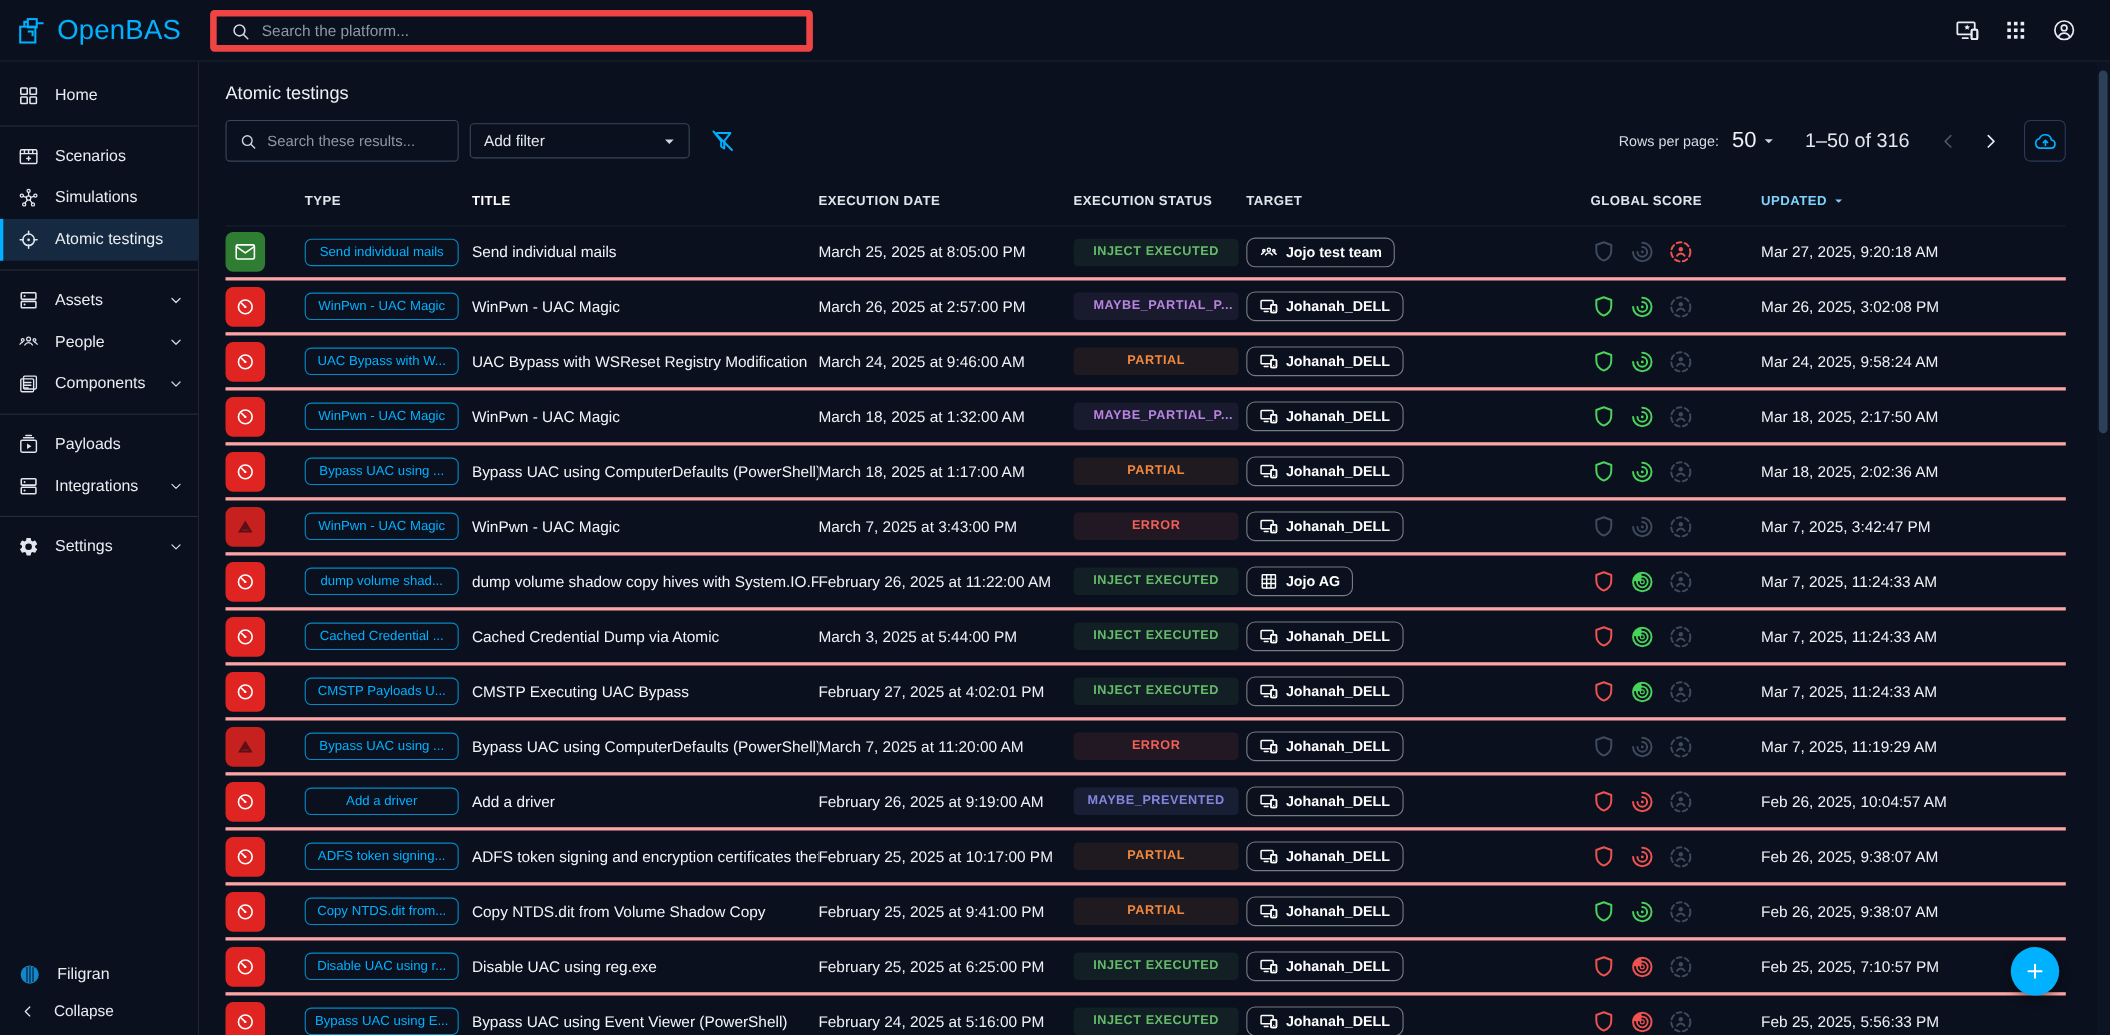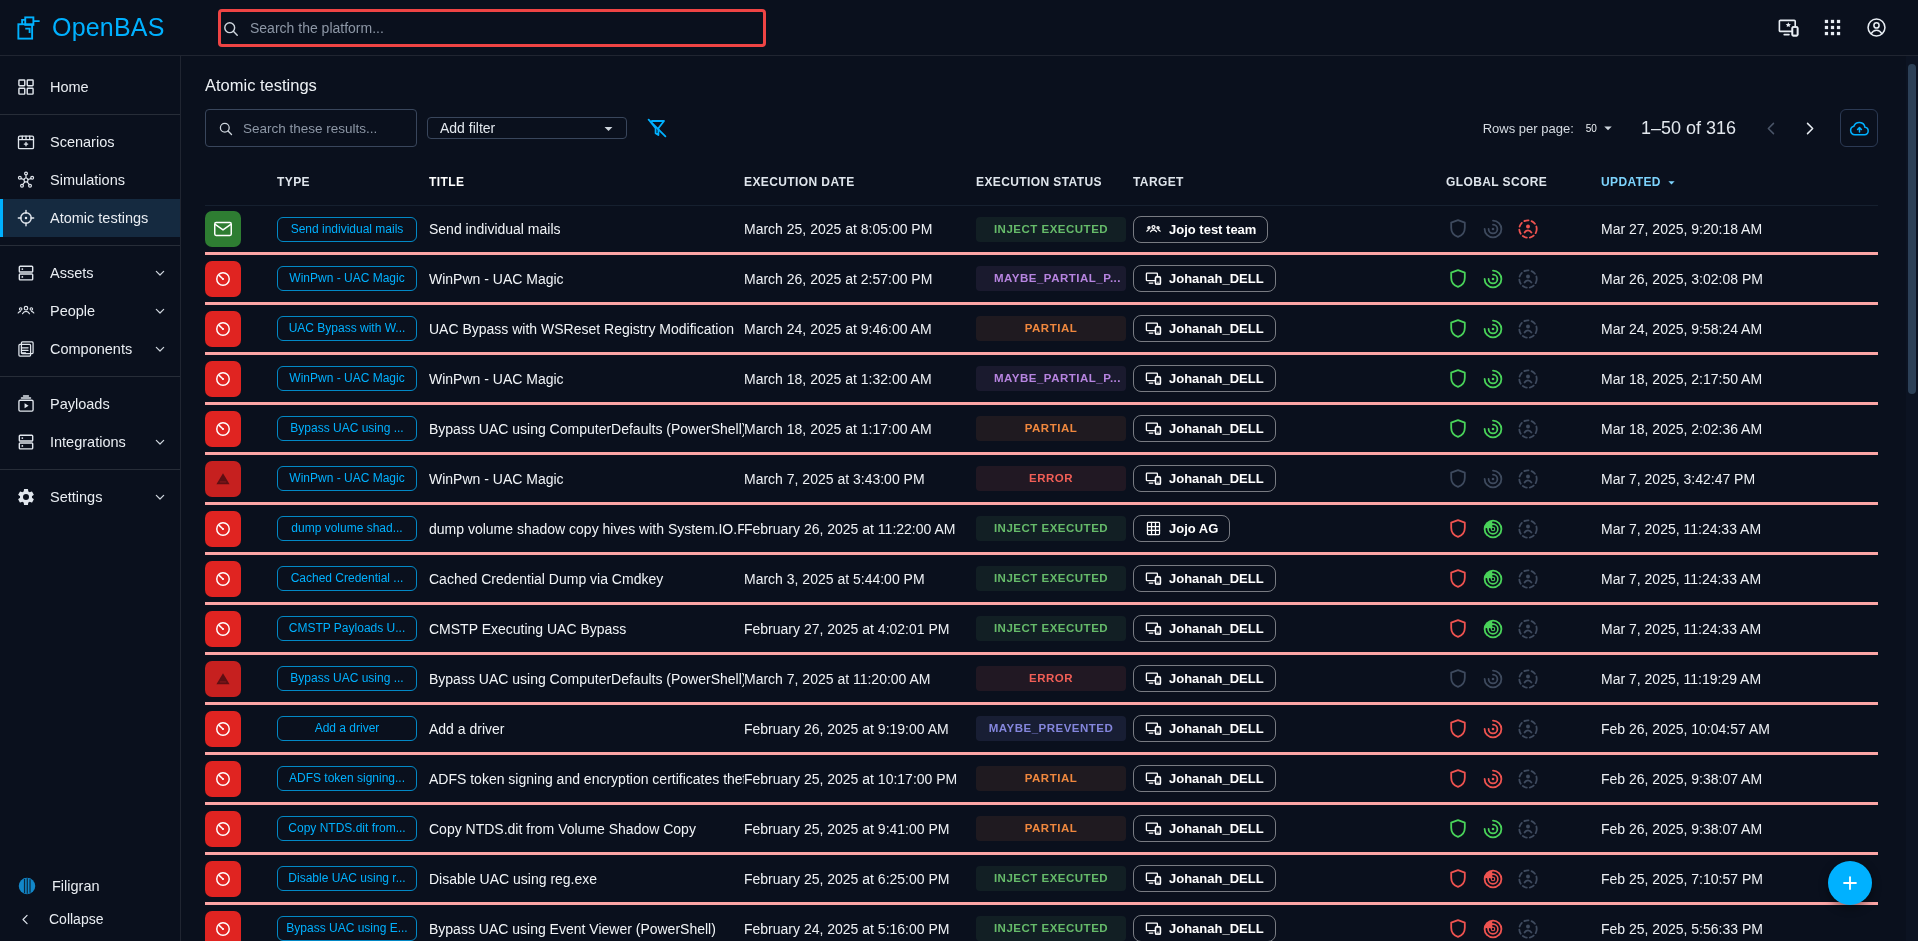--- a/index.html
+++ b/index.html
@@ -5,21 +5,21 @@
   * { margin:0; padding:0; box-sizing:border-box; }
   html,body { width:1918px; height:941px; overflow:hidden; }
   body { background:#0a101d; font-family:"Liberation Sans", sans-serif; color:#e9edf2; }
   svg { display:block; }
 
   
   .topbar { position:relative; height:56px; display:flex; align-items:center; border-bottom:1px solid rgba(255,255,255,.09); background:#0a101d; z-index:5; }
   .logo { display:flex; align-items:center; gap:8px; padding-left:14px; width:190px; }
   .logo .glyph svg { width:30px; height:30px; }
   .logo-text { color:#00b1ff; font-size:25px; letter-spacing:.2px; }
-  .g-search { position:absolute; left:218px; top:9px; width:548px; height:38px; border:3px solid #ef4444; border-radius:4px; display:flex; align-items:center; padding:0 0; gap:10px; background:transparent; }
+  .g-search { position:absolute; left:191px; top:9px; width:548px; height:38px; border:6px solid #ef4444; border-radius:4px; display:flex; align-items:center; padding:0 12px; gap:10px; background:transparent; }
   .g-search svg { width:19px; height:19px; color:#cfd6de; }
   .g-search input { flex:1; background:transparent; border:none; outline:none; color:#e9edf2; font-size:14px; font-family:inherit; }
   .g-search input::placeholder { color:#8d97a6; }
   .top-actions { margin-left:auto; display:flex; align-items:center; gap:8px; padding-right:24px; }
   .icon-btn { width:36px; height:36px; border:none; background:transparent; color:#e8edf3; display:flex; align-items:center; justify-content:center; cursor:pointer; border-radius:50%; }
   .icon-btn svg { width:23px; height:23px; }
 
   
   .shell { display:flex; height:885px; position:relative; }
   .sidebar { width:181px; border-right:1px solid rgba(255,255,255,.09); padding-top:12px; position:relative; background:#0a101d; }
@@ -36,30 +36,30 @@
 
   
   .main { flex:1; padding:20px 40px 0 24px; position:relative; }
   .page-title { font-size:16.5px; font-weight:400; color:#edf1f5; margin-bottom:14px; }
 
   .toolbar { display:flex; align-items:center; height:38px; margin-bottom:12px; }
   .r-search { width:212px; height:38px; border:1px solid #39465c; border-radius:4px; display:flex; align-items:center; gap:9px; padding:0 11px; }
   .r-search svg { width:17px; height:17px; color:#cfd6de; }
   .r-search input { flex:1; min-width:0; background:transparent; border:none; outline:none; color:#e9edf2; font-size:13.5px; font-family:inherit; }
   .r-search input::placeholder { color:#8d97a6; }
-  .add-filter { width:200px; height:22px; border:1px solid #39465c; border-radius:4px; margin-left:10px; display:flex; align-items:center; padding:0 8px 0 12px; cursor:pointer; }
+  .add-filter { width:200px; height:32px; border:1px solid #39465c; border-radius:4px; margin-left:10px; display:flex; align-items:center; padding:0 8px 0 12px; cursor:pointer; }
   .add-filter .af-label { font-size:14px; color:#e3e8ee; flex:1; }
   .add-filter svg { width:19px; height:19px; color:#cfd6de; }
   .filter-off { margin-left:18px; width:26px; height:26px; color:#00b1ff; background:none; border:none; cursor:pointer; }
   .filter-off svg { width:24px; height:24px; }
 
   .pager { margin-left:auto; display:flex; align-items:center; gap:4px; }
   .rpp-label { font-size:13px; color:#d6dce3; margin-right:8px; }
   .rpp-select { display:flex; align-items:center; gap:2px; cursor:pointer; margin-right:20px; }
-  .rpp-select .rpp-value { font-size:10px; color:#eef2f6; }
+  .rpp-select .rpp-value { font-size:20px; color:#eef2f6; }
   .rpp-select svg { width:18px; height:18px; color:#cfd6de; }
   .range { font-size:18px; color:#e3e8ee; margin-right:14px; }
   .pg-btn { width:34px; height:34px; background:none; border:none; display:flex; align-items:center; justify-content:center; color:#e8edf2; cursor:pointer; }
   .pg-btn svg { width:19px; height:19px; }
   .pg-btn.disabled { color:#4a5568; cursor:default; }
   .export-btn { width:38px; height:38px; margin-left:10px; border:1px solid #2c3a54; border-radius:6px; background:transparent; color:#00b1ff; display:flex; align-items:center; justify-content:center; cursor:pointer; }
   .export-btn svg { width:23px; height:23px; }
 
   
   .grid { display:grid; grid-template-columns:72px 152px 315px 232px 157px 313px 155px 220px 1fr; align-items:center; }
@@ -843,21 +843,21 @@
               <svg viewBox="0 0 24 24" fill="none" stroke="currentColor" stroke-width="1.6" stroke-linecap="round" stroke-linejoin="round">
                 <circle cx="12" cy="12" r="6.8"></circle>
                 <path d="M11.7 11.7L8.1 8.3"></path>
                 <circle cx="12" cy="12" r="1.2" fill="currentColor" stroke="none"></circle>
               </svg>
             </span>
           </div>
     <div class="c">
             <span class="typechip">Cached Credential ...</span>
           </div>
-    <div class="c c-title">Cached Credential Dump via Cmdkey</div>
+    <div class="c c-title">Cached Credential Dump via Atomic</div>
     <div class="c c-date">March 3, 2025 at 5:44:00 PM</div>
     <div class="c">
             <span class="statuschip st-success">INJECT EXECUTED</span>
           </div>
     <div class="c"><span class="targetchip">
               <span class="t-ico">
                 <svg viewBox="0 0 24 24" fill="none" stroke="currentColor" stroke-width="1.9" stroke-linecap="round">
                   <rect x="2" y="4.5" width="15.5" height="10.5" rx="1"></rect>
                   <path d="M6 18.5h5"></path>
                   <rect x="14.8" y="9.8" width="7" height="10.2" rx="1.2" fill="#0a101d"></rect>

